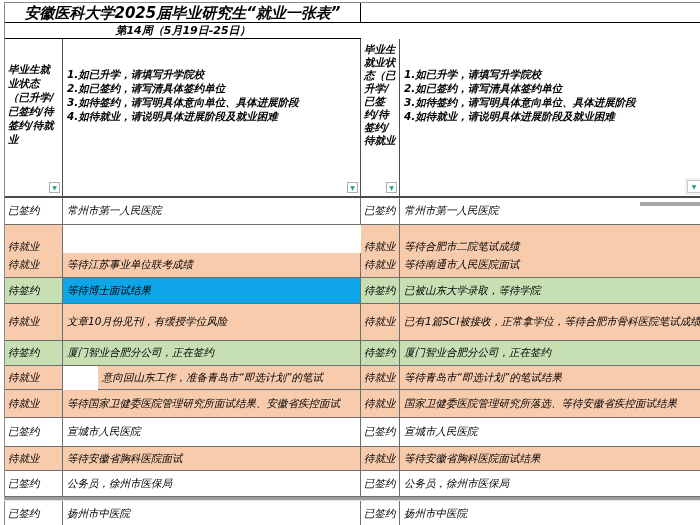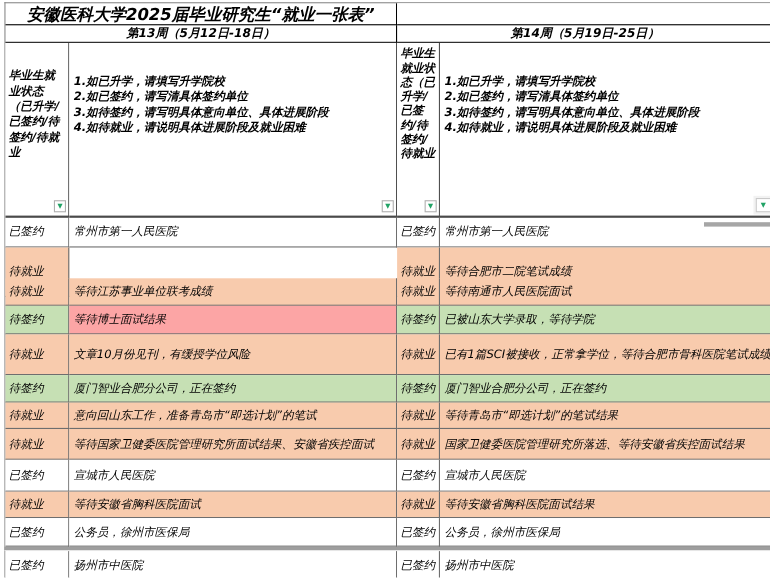--- a/index.html
+++ b/index.html
@@ -59,21 +59,20 @@
 <body>
 
 <div class="sheet">
 
   <div class="title-row">
     <div class="cell title-left">安徽医科大学2025届毕业研究生“就业一张表”</div>
     <div class="cell title-right"></div>
   </div>
 
   <div class="week-row">
-    <div class="cell w13">第13周（5月12日-18日）</div>
     <div class="cell w14">第14周（5月19日-25日）</div>
   </div>
 
   <div class="header-row">
     <div class="cell hA">
       <span>毕业生就业状态（已升学/已签约/待签约/待就业</span>
       <div class="filter-btn">
         <span class="tri">▼</span>
       </div>
     </div>
@@ -117,39 +116,39 @@
         <div class="cell cd" style="background: rgb(248, 203, 173);">等待合肥市二院笔试成绩</div>
       </div>
       <div class="trow" style="height: 25px;">
         <div class="cell ca" style="background: rgb(248, 203, 173);">待就业</div>
         <div class="cell cb" style="background: rgb(248, 203, 173);">等待江苏事业单位联考成绩</div>
         <div class="cell cc" style="background: rgb(248, 203, 173);">待就业</div>
         <div class="cell cd" style="background: rgb(248, 203, 173);">等待南通市人民医院面试</div>
       </div>
       <div class="trow" style="height: 26px;">
         <div class="cell ca" style="background: rgb(198, 224, 180);">待签约</div>
-        <div class="cell cb" style="background: #fca5a5;">等待博士面试结果</div>
+        <div class="cell cb" style="background: #0ea5e9;">等待博士面试结果</div>
         <div class="cell cc" style="background: rgb(198, 224, 180);">待签约</div>
         <div class="cell cd" style="background: rgb(198, 224, 180);">已被山东大学录取，等待学院</div>
       </div>
       <div class="trow" style="height: 37px;">
         <div class="cell ca" style="background: rgb(248, 203, 173);">待就业</div>
         <div class="cell cb" style="background: rgb(248, 203, 173);">文章10月份见刊，有缓授学位风险</div>
         <div class="cell cc" style="background: rgb(248, 203, 173);">待就业</div>
         <div class="cell cd" style="background: rgb(248, 203, 173);">已有1篇SCI被接收，正常拿学位，等待合肥市骨科医院笔试成绩</div>
       </div>
       <div class="trow" style="height: 25px;">
         <div class="cell ca" style="background: rgb(198, 224, 180);">待签约</div>
         <div class="cell cb" style="background: rgb(198, 224, 180);">厦门智业合肥分公司，正在签约</div>
         <div class="cell cc" style="background: rgb(198, 224, 180);">待签约</div>
         <div class="cell cd" style="background: rgb(198, 224, 180);">厦门智业合肥分公司，正在签约</div>
       </div>
       <div class="trow" style="height: 24px;">
         <div class="cell ca" style="background: rgb(248, 203, 173);">待就业</div>
-        <div class="cell cb" style="background: rgb(248, 203, 173);">意向回山东工作，准备青岛市“即选计划”的笔试</div>
+        <div class="cell cb" style="background: rgb(248, 203, 173); margin-left: 35px;">意向回山东工作，准备青岛市“即选计划”的笔试</div>
         <div class="cell cc" style="background: rgb(248, 203, 173);">待就业</div>
         <div class="cell cd" style="background: rgb(248, 203, 173);">等待青岛市“即选计划”的笔试结果</div>
       </div>
       <div class="trow" style="height: 28px;">
         <div class="cell ca" style="background: rgb(248, 203, 173);">待就业</div>
         <div class="cell cb" style="background: rgb(248, 203, 173);">等待国家卫健委医院管理研究所面试结果、安徽省疾控面试</div>
         <div class="cell cc" style="background: rgb(248, 203, 173);">待就业</div>
         <div class="cell cd" style="background: rgb(248, 203, 173);">国家卫健委医院管理研究所落选、等待安徽省疾控面试结果</div>
       </div>
       <div class="trow" style="height: 29px;">

